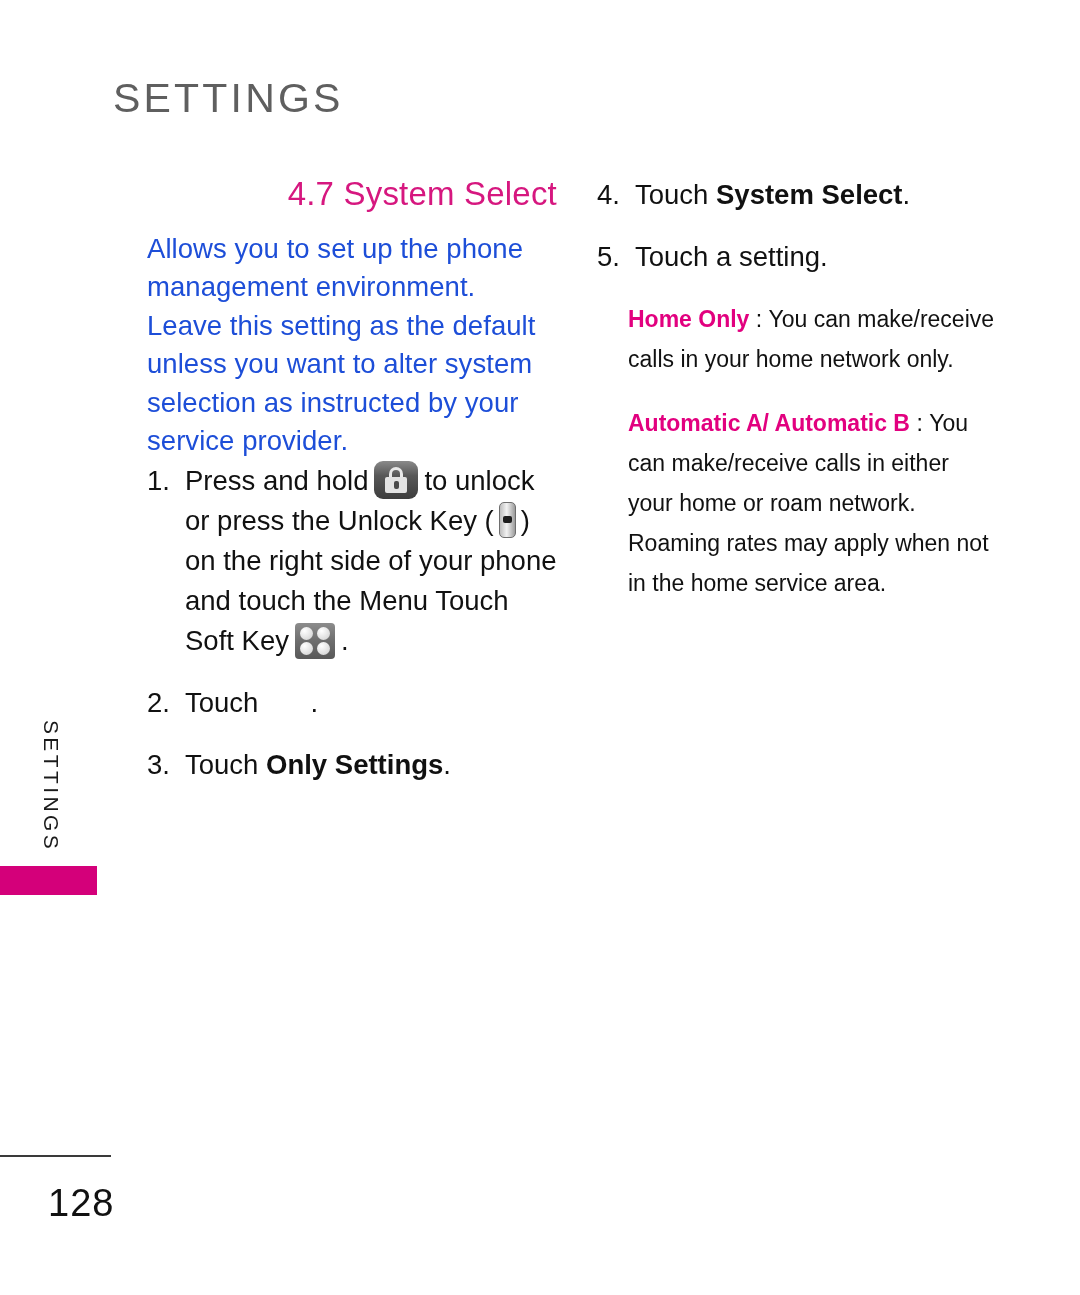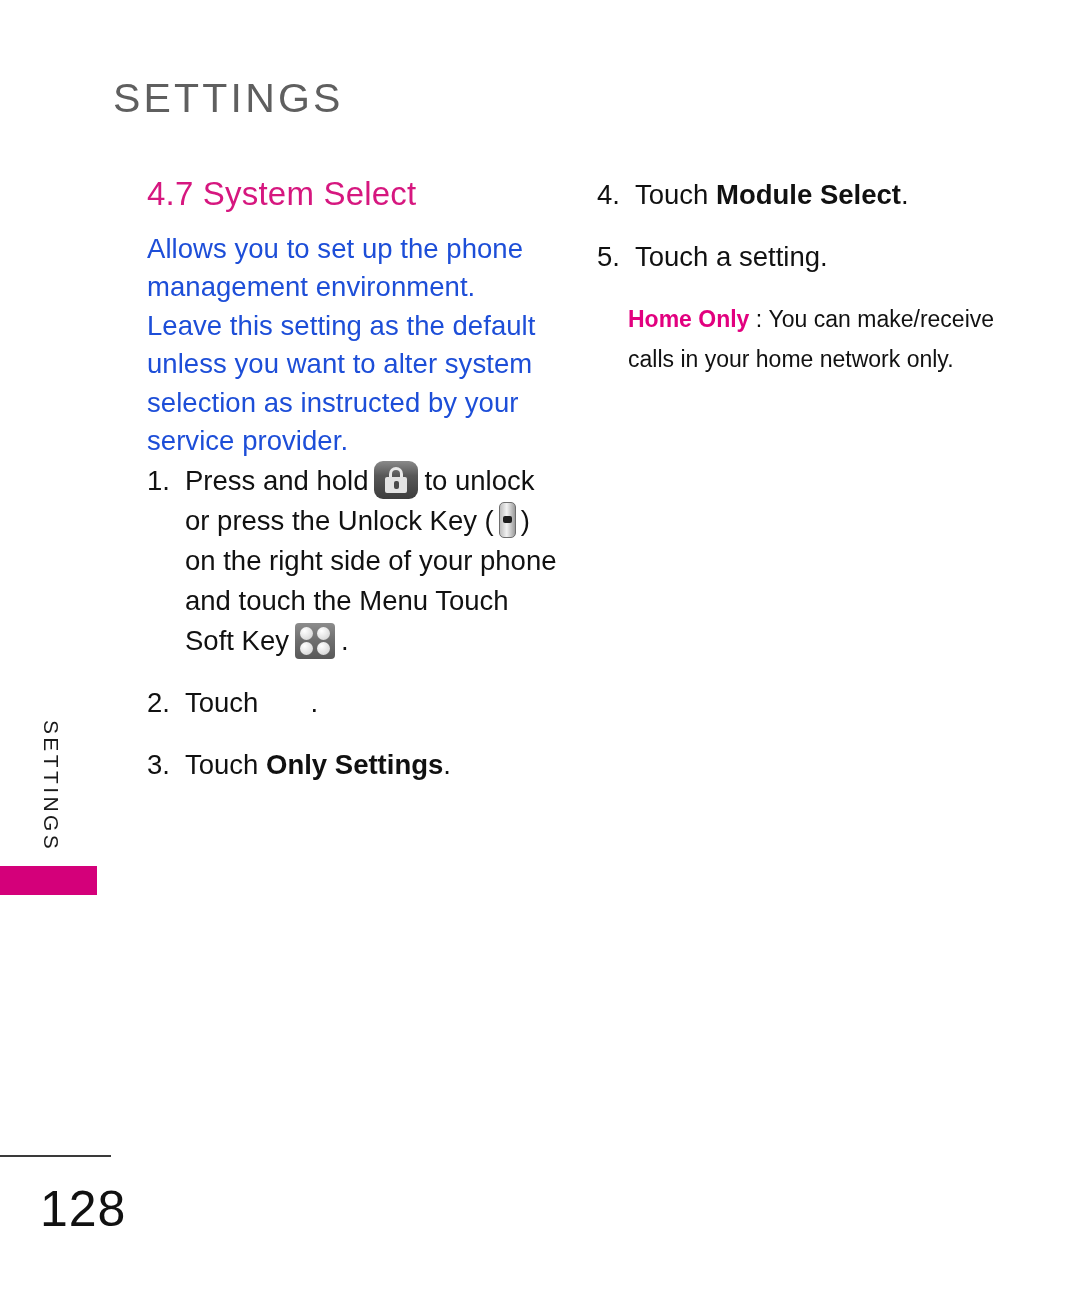--- a/index.html
+++ b/index.html
@@ -66,20 +66,21 @@
   .col-left  { left: 147px; width: 410px; }
   .col-right { left: 597px; width: 400px; }
 
   h2.section-title {
     margin: 0 0 16px 0;
     font-size: 33px;
     font-weight: 400;
     color: #d6177f;
     line-height: 1.18;
     letter-spacing: 0.2px;
+    text-align: right;
   }
   h2.section-title.tight { margin-bottom: 14px; }
 
   p.body {
     margin: 0;
     font-size: 27.5px;
     line-height: 38.5px;
     color: #1d4ed8;
     letter-spacing: 0.05px;
   }
@@ -218,23 +219,23 @@
   .footer-rule {
     position: absolute;
     left: 0px;
     top: 1155px;
     width: 111px;
     height: 2px;
     background: #3a3a3a;
   }
   .page-number {
     position: absolute;
-    left: 40px;
+    left: 48px;
     top: 1184px;
-    font-size: 50px;
+    font-size: 38px;
     color: #111111;
     letter-spacing: 1px;
     line-height: 1;
   }
 </style>
 </head>
 <body>
 
 <div class="chapter-head">SETTINGS</div>
 
@@ -259,30 +260,33 @@
 
   <div class="step">
     <span class="num">3.</span><span>Touch</span><span>&nbsp;</span><b>Only Settings</b><span>.</span>
   </div>
 
 </div>
 
 <div class="col col-right">
 
   <div class="step">
-    <span class="num">4.</span><span>Touch</span><span>&nbsp;</span><b>Module Select</b><span>.</span>
+    <span class="num">4.</span><span>Touch</span><span>&nbsp;</span><b>System Select</b><span>.</span>
   </div>
 
   <div class="step">
     <span class="num">5.</span><span>Touch a setting.</span>
   </div>
 
   <div class="sub-block">
     <span class="term">Home Only</span><span>&nbsp;</span><span>:</span><span>&nbsp;</span><span>You can make/receive calls in your home network only.</span>
   </div>
 
+  <div class="sub-block">
+    <span class="term">Automatic A/ Automatic B</span><span>&nbsp;</span><span>:</span><span>&nbsp;</span><span>You can make/receive calls in either your home or roam network. Roaming rates may apply when not in the home service area.</span>
+  </div>
 
 
 
 </div>
 
 <div class="footer-rule"></div>
 <div class="page-number">128</div>
 
 </body></html>

